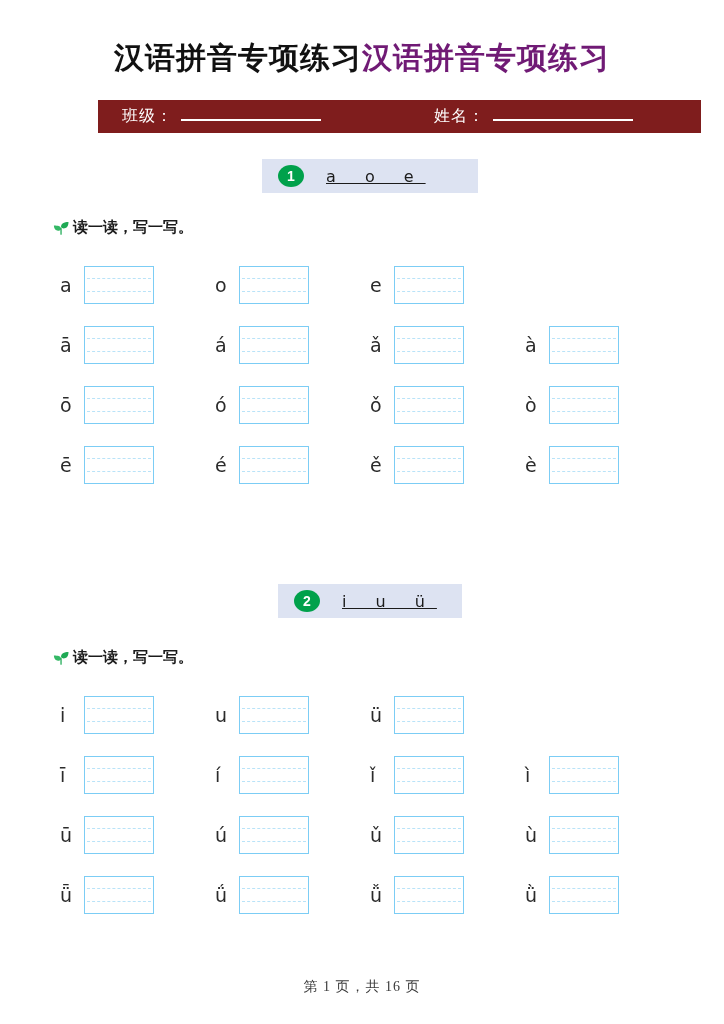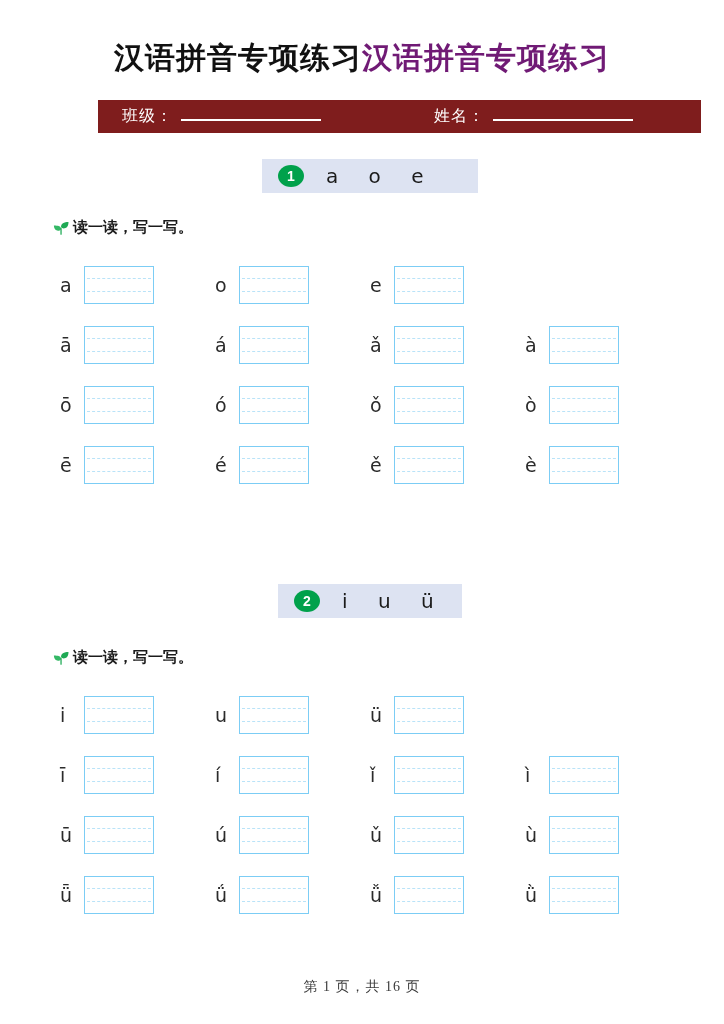--- a/index.html
+++ b/index.html
@@ -84,24 +84,25 @@
     font-size: 14px;
     font-weight: bold;
     display: flex;
     align-items: center;
     justify-content: center;
     flex: 0 0 auto;
   }
   .sec-letters {
     margin-left: 22px;
     font-family: "DejaVu Sans", sans-serif;
-    font-size: 20px;
+    font-size: 16px;
     color: #1b1b1b;
     letter-spacing: 12px;
     white-space: nowrap;
+    text-decoration: underline;
   }
 
   
   .instruction {
     position: absolute;
     left: 52px;
     display: flex;
     align-items: center;
     font-family: "Liberation Sans", "DejaVu Sans", sans-serif;
     font-size: 15px;

